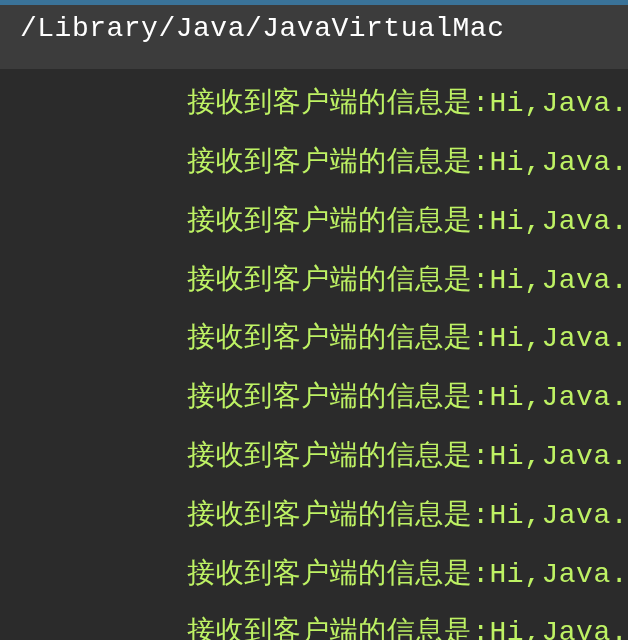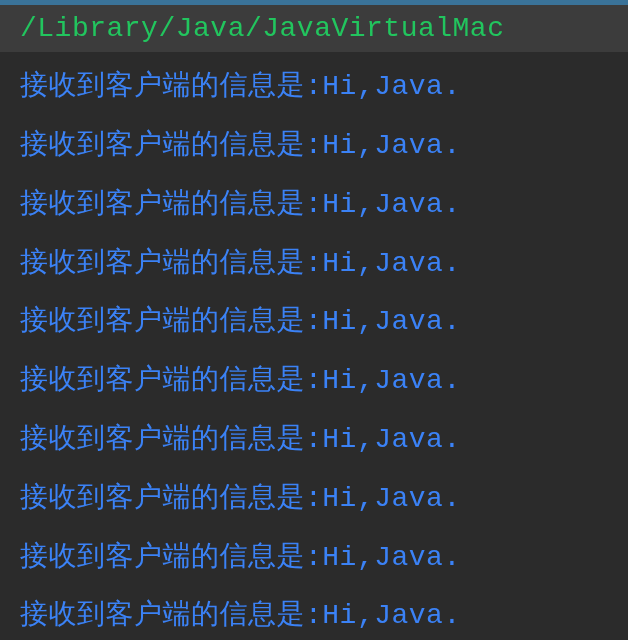--- a/index.html
+++ b/index.html
@@ -14,38 +14,39 @@
       font-family: "Menlo", "Monaco", "Consolas", "Courier New", monospace;
       overflow: hidden;
     }
     .top-bar {
       height: 5px;
       background-color: #3a7399;
       width: 100%;
     }
     .header-line {
       background-color: #3c3c3c;
-      color: #22c55e;
+      color: #ffffff;
       font-size: 28px;
-      padding: 4px 0 4px 20px;
+      padding: 4px 0 21px 20px;
       white-space: nowrap;
       overflow: hidden;
       letter-spacing: 0.5px;
       line-height: 1.4;
     }
     .console-output {
       padding: 6px 0 0 20px;
     }
     .console-line {
-      color: #3b82f6;
+      color: #bef264;
       font-size: 28px;
       line-height: 2.1;
       white-space: nowrap;
       letter-spacing: 0.5px;
       overflow: hidden;
+      text-align: right;
     }
   </style>
 </head>
 <body>
 
 <div class="top-bar"></div>
 
 <div class="header-line">
   <span>/Library/Java/JavaVirtualMac</span>
 </div>

